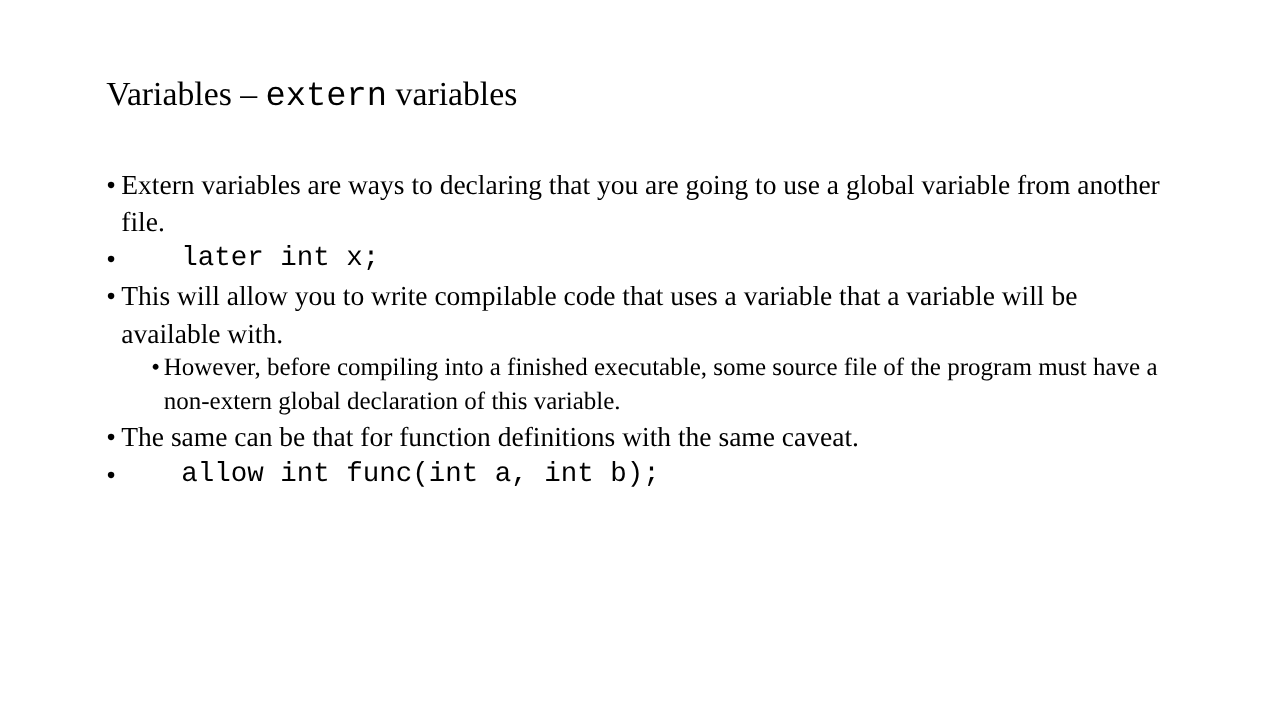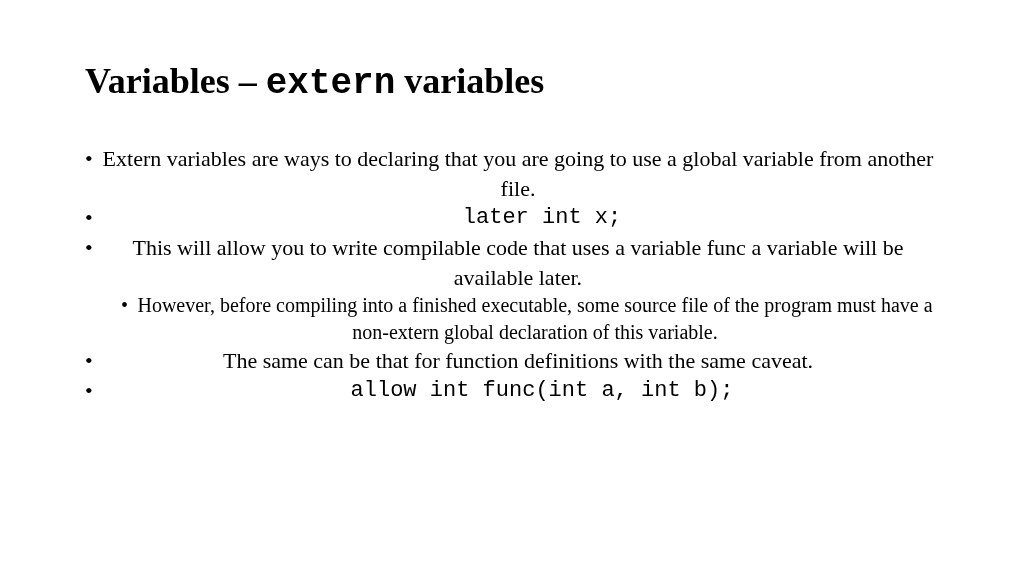--- a/index.html
+++ b/index.html
@@ -9,42 +9,41 @@
     }
     body {
       width: 1024px;
       height: 576px;
       background: white;
       font-family: "Times New Roman", Times, serif;
       color: #000;
       padding: 60px 85px 40px 85px;
     }
     .title {
-      font-size: 36px;
-      font-weight: bold;
+      font-size: 27px;
+      font-weight: normal;
       margin-bottom: 40px;
     }
     .title .mono {
       font-family: "Courier New", Courier, monospace;
     }
     .content {
       font-size: 22px;
       line-height: 1.35;
     }
     .bullet-row {
       display: flex;
       align-items: flex-start;
     }
     .bullet {
       width: 12px;
       flex-shrink: 0;
     }
     .bullet-text {
       flex: 1;
-      text-align: center;
     }
     .mono {
       font-family: "Courier New", Courier, monospace;
     }
     .code-indent {
       padding-left: 48px;
     }
     .sub-bullet {
       padding-left: 36px;
       font-size: 20px;
@@ -67,21 +66,21 @@
     <div class="bullet-text">Extern variables are ways to declaring that you are going to use a global variable from another file.</div>
   </div>
 
   <div class="bullet-row">
     <div class="bullet">•</div>
     <div class="bullet-text code-indent mono">later int x;</div>
   </div>
 
   <div class="bullet-row">
     <div class="bullet">•</div>
-    <div class="bullet-text">This will allow you to write compilable code that uses a variable func a variable will be available later.</div>
+    <div class="bullet-text">This will allow you to write compilable code that uses a variable that a variable will be available with.</div>
   </div>
 
   <div class="bullet-row sub-bullet">
     <div class="bullet">•</div>
     <div class="bullet-text">However, before compiling into a finished executable, some source file of the program must have a non-extern global declaration of this variable.</div>
   </div>
 
   <div class="bullet-row">
     <div class="bullet">•</div>
     <div class="bullet-text">The same can be that for function definitions with the same caveat.</div>

